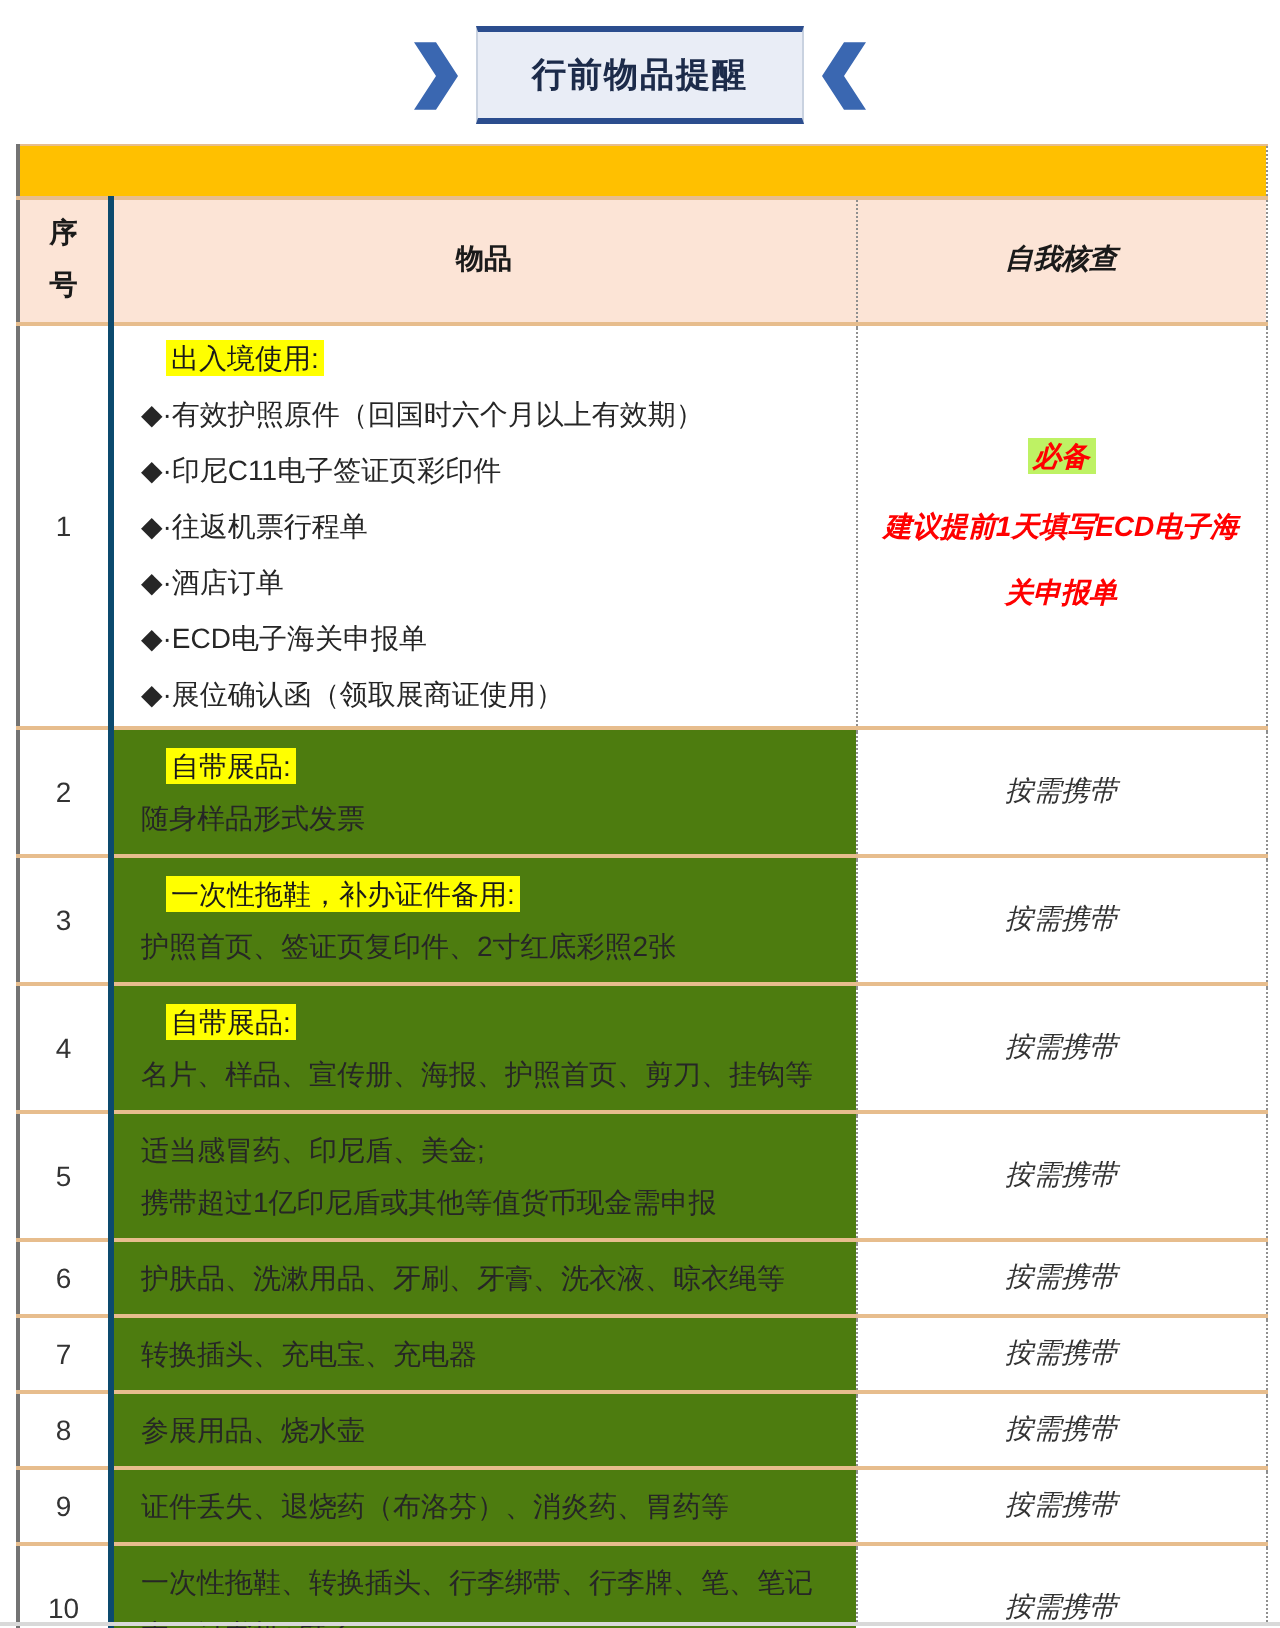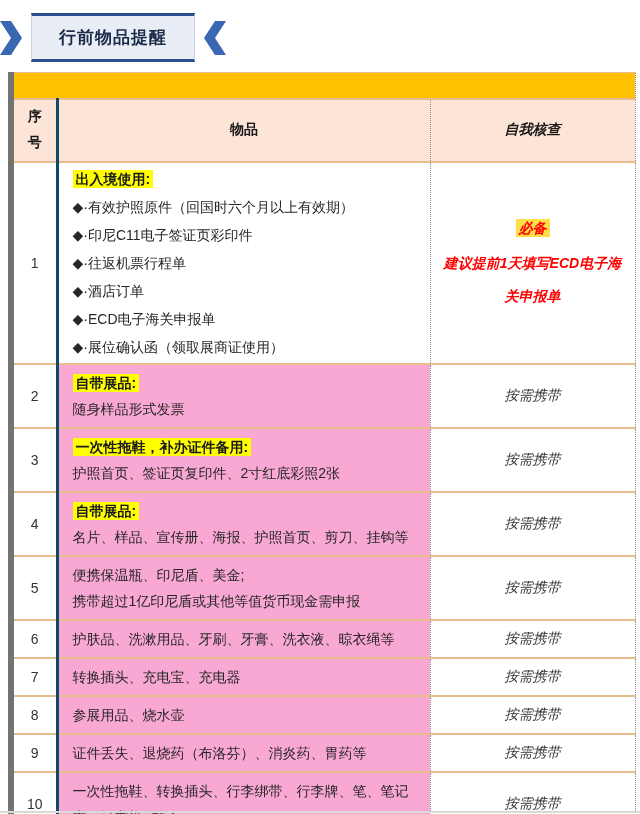--- a/index.html
+++ b/index.html
@@ -12,20 +12,21 @@
     position: relative;
     overflow: hidden;
   }
 
   
   .title-row {
     height: 62px;
     padding-top: 13px;
     display: flex;
     align-items: center;
+    justify-content: center;
     gap: 9px;
   }
   .chev { display: block; }
   .title-box {
     background: #e9edf6;
     border-top: 3px solid #2b4d8e;
     border-bottom: 3px solid #2b4d8e;
     border-left: 1px solid #c9d2e0;
     border-right: 1px solid #c9d2e0;
     height: 49px;
@@ -47,21 +48,21 @@
   }
   col.c1 { width: 46px; }
   col.c2 { width: 373px; }
   col.c3 { width: 205px; }
 
   td, th {
     border-top: 2px solid #e7bd8d;
     border-bottom: 2px solid #e7bd8d;
     vertical-align: middle;
   }
-  .b-left   { border-left: 6px solid #737373; }
+  .b-left   { border-left: 2px solid #737373; }
   .b-mid    { border-left: 3px solid #0c4a6e; }
   .b-dot-l  { border-left: 1px dotted #8f8f8f; font-style: italic; }
   .b-dot-r  { border-right: 1px dotted #8f8f8f; }
 
   tr.goldbar td {
     height: 26px;
     background: #ffc000;
     border-top: 1px solid #e7bd8d;
   }
   tr.head th {
@@ -83,37 +84,38 @@
     color: #333333;
     background: #ffffff;
   }
   td.items {
     padding: 2px 8px 2px 14px;
     background: #ffffff;
     line-height: 28px;
   }
   td.items2 {
     padding: 5px 8px 5px 14px;
-    background: #f9a8d4;
+    background: #4d7c0f;
     line-height: 26px;
   }
   td.check {
     text-align: center;
     background: #ffffff;
     color: #333333;
     padding: 2px 10px;
   }
   .hl {
     background: #ffff00;
-    font-weight: bold;
+    font-weight: normal;
     color: #1a1a1a;
     padding: 1px 3px;
+    margin-left: 12px;
   }
   .hl-red {
-    background: #fde047;
+    background: #bef264;
     color: #ff0000;
     font-weight: bold;
     padding: 1px 3px;
   }
   .red-note {
     color: #ff0000;
     font-weight: bold;
     line-height: 33px;
     margin-top: 2px;
   }
@@ -203,21 +205,21 @@
       <td class="items2 b-mid">
         <div><span class="hl">自带展品:</span></div>
         <div>名片、样品、宣传册、海报、护照首页、剪刀、挂钩等</div>
       </td>
       <td class="check b-dot-l b-dot-r">按需携带</td>
     </tr>
 
     <tr style="height:62px;">
       <td class="num b-left">5</td>
       <td class="items2 b-mid">
-        <div>便携保温瓶、印尼盾、美金;</div>
+        <div>适当感冒药、印尼盾、美金;</div>
         <div>携带超过1亿印尼盾或其他等值货币现金需申报</div>
       </td>
       <td class="check b-dot-l b-dot-r">按需携带</td>
     </tr>
 
     <tr style="height:36px;">
       <td class="num b-left">6</td>
       <td class="items2 b-mid">护肤品、洗漱用品、牙刷、牙膏、洗衣液、晾衣绳等</td>
       <td class="check b-dot-l b-dot-r">按需携带</td>
     </tr>

